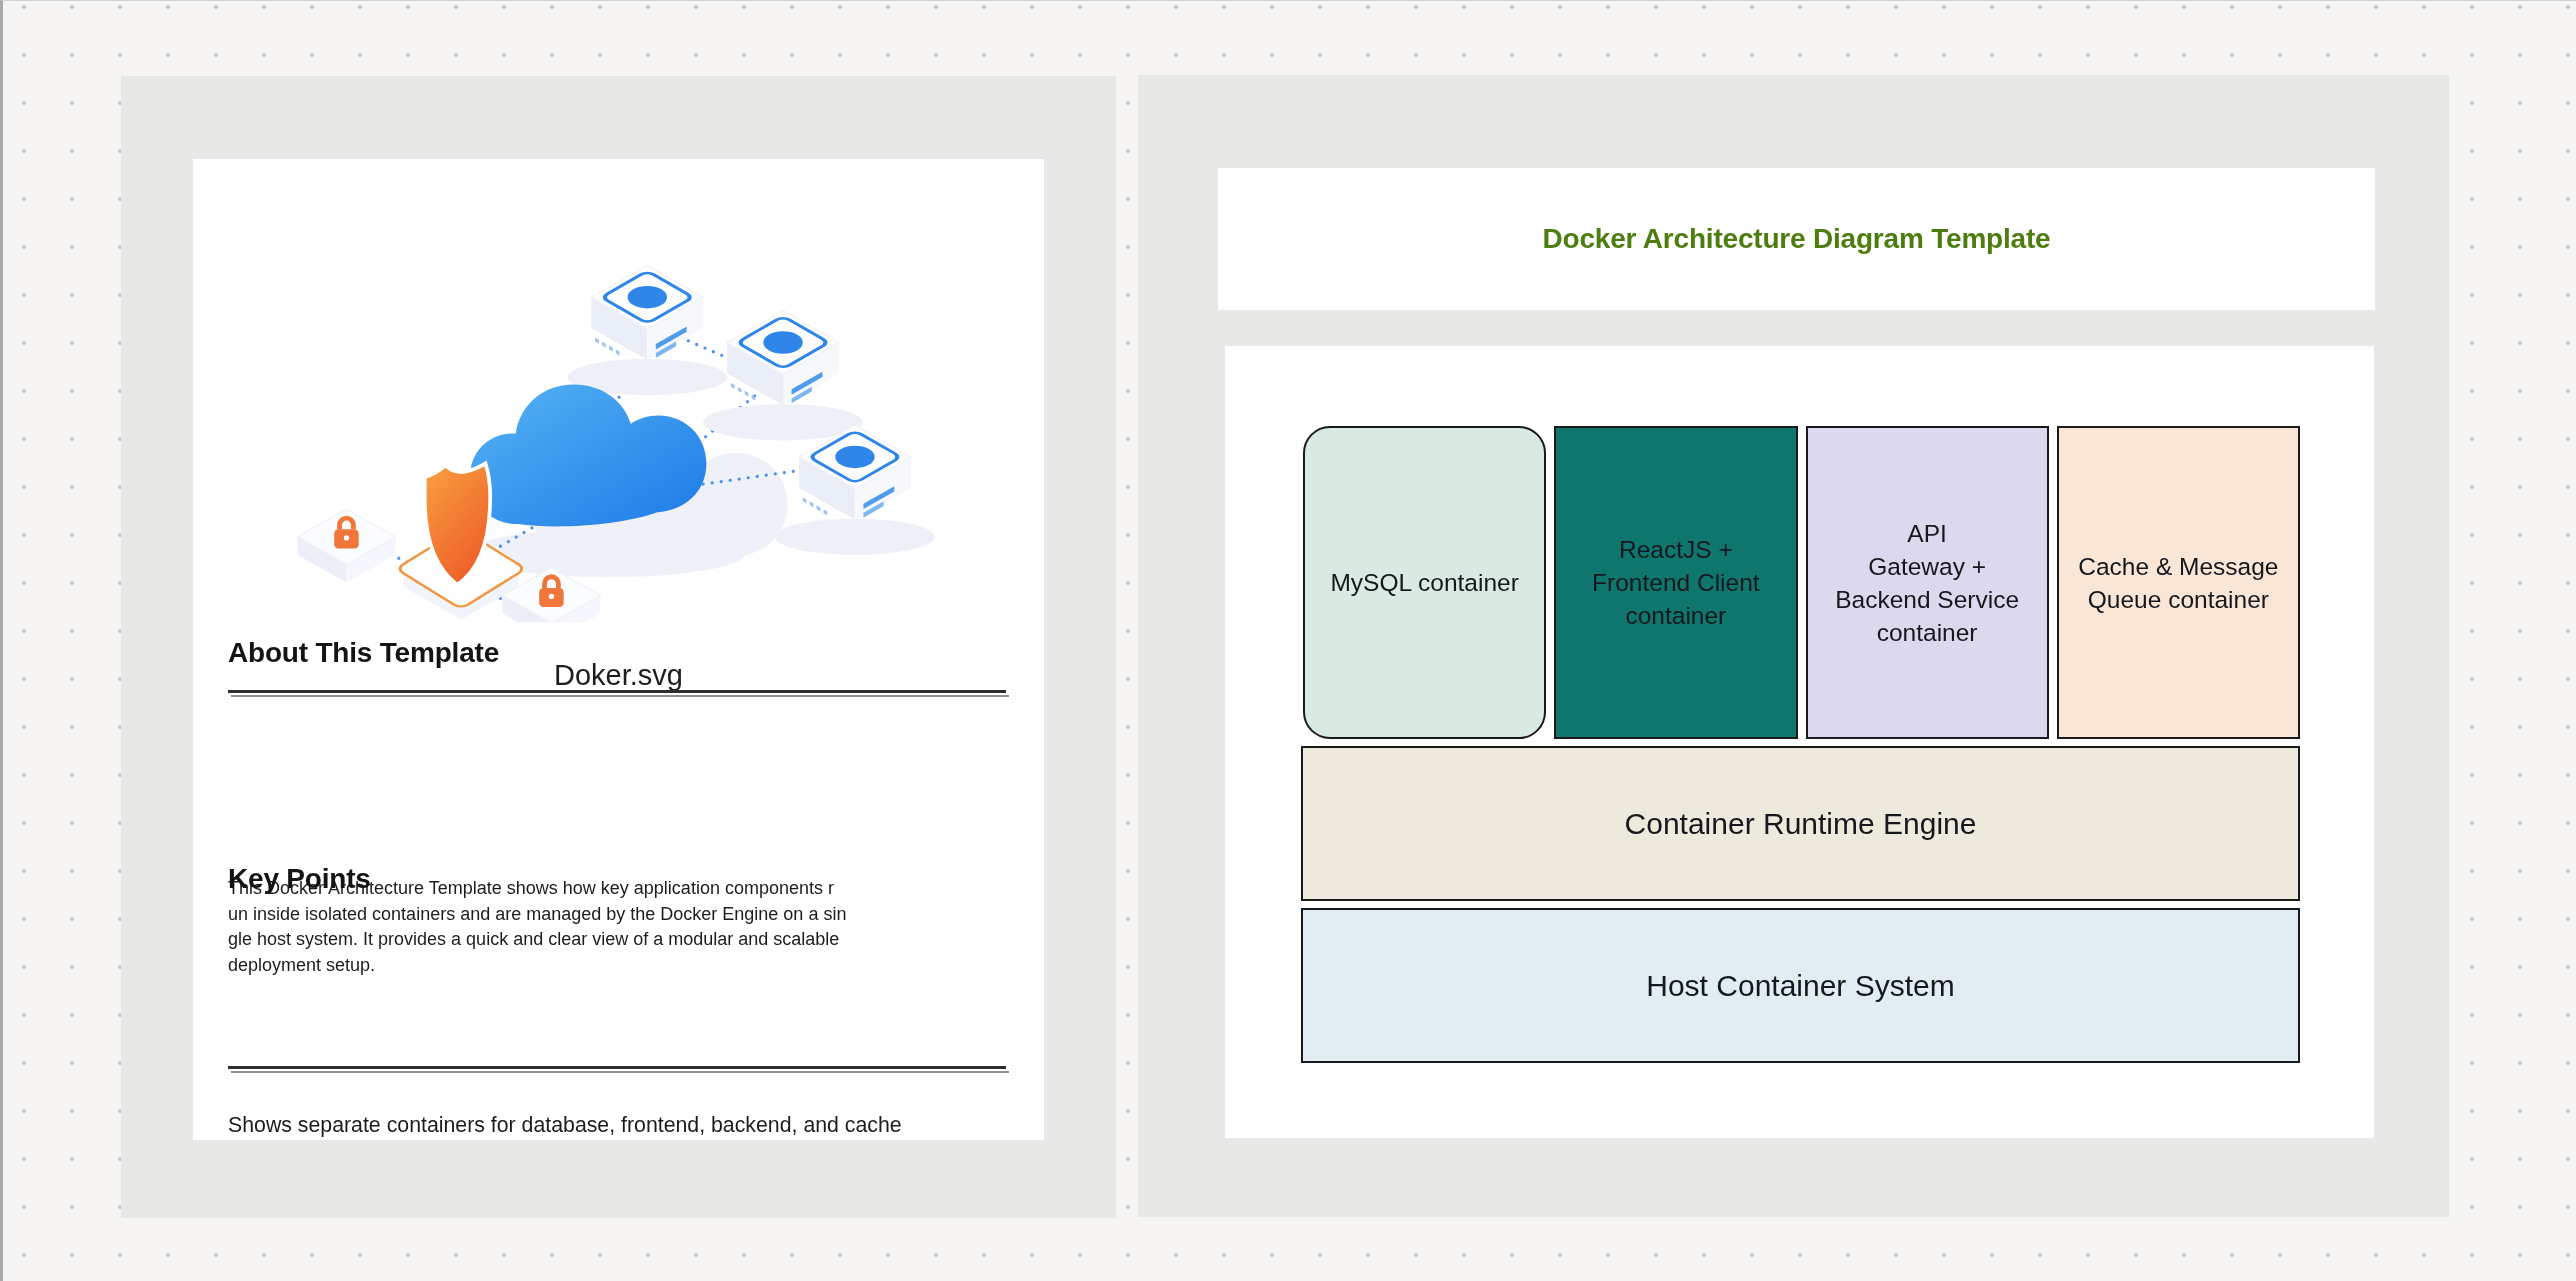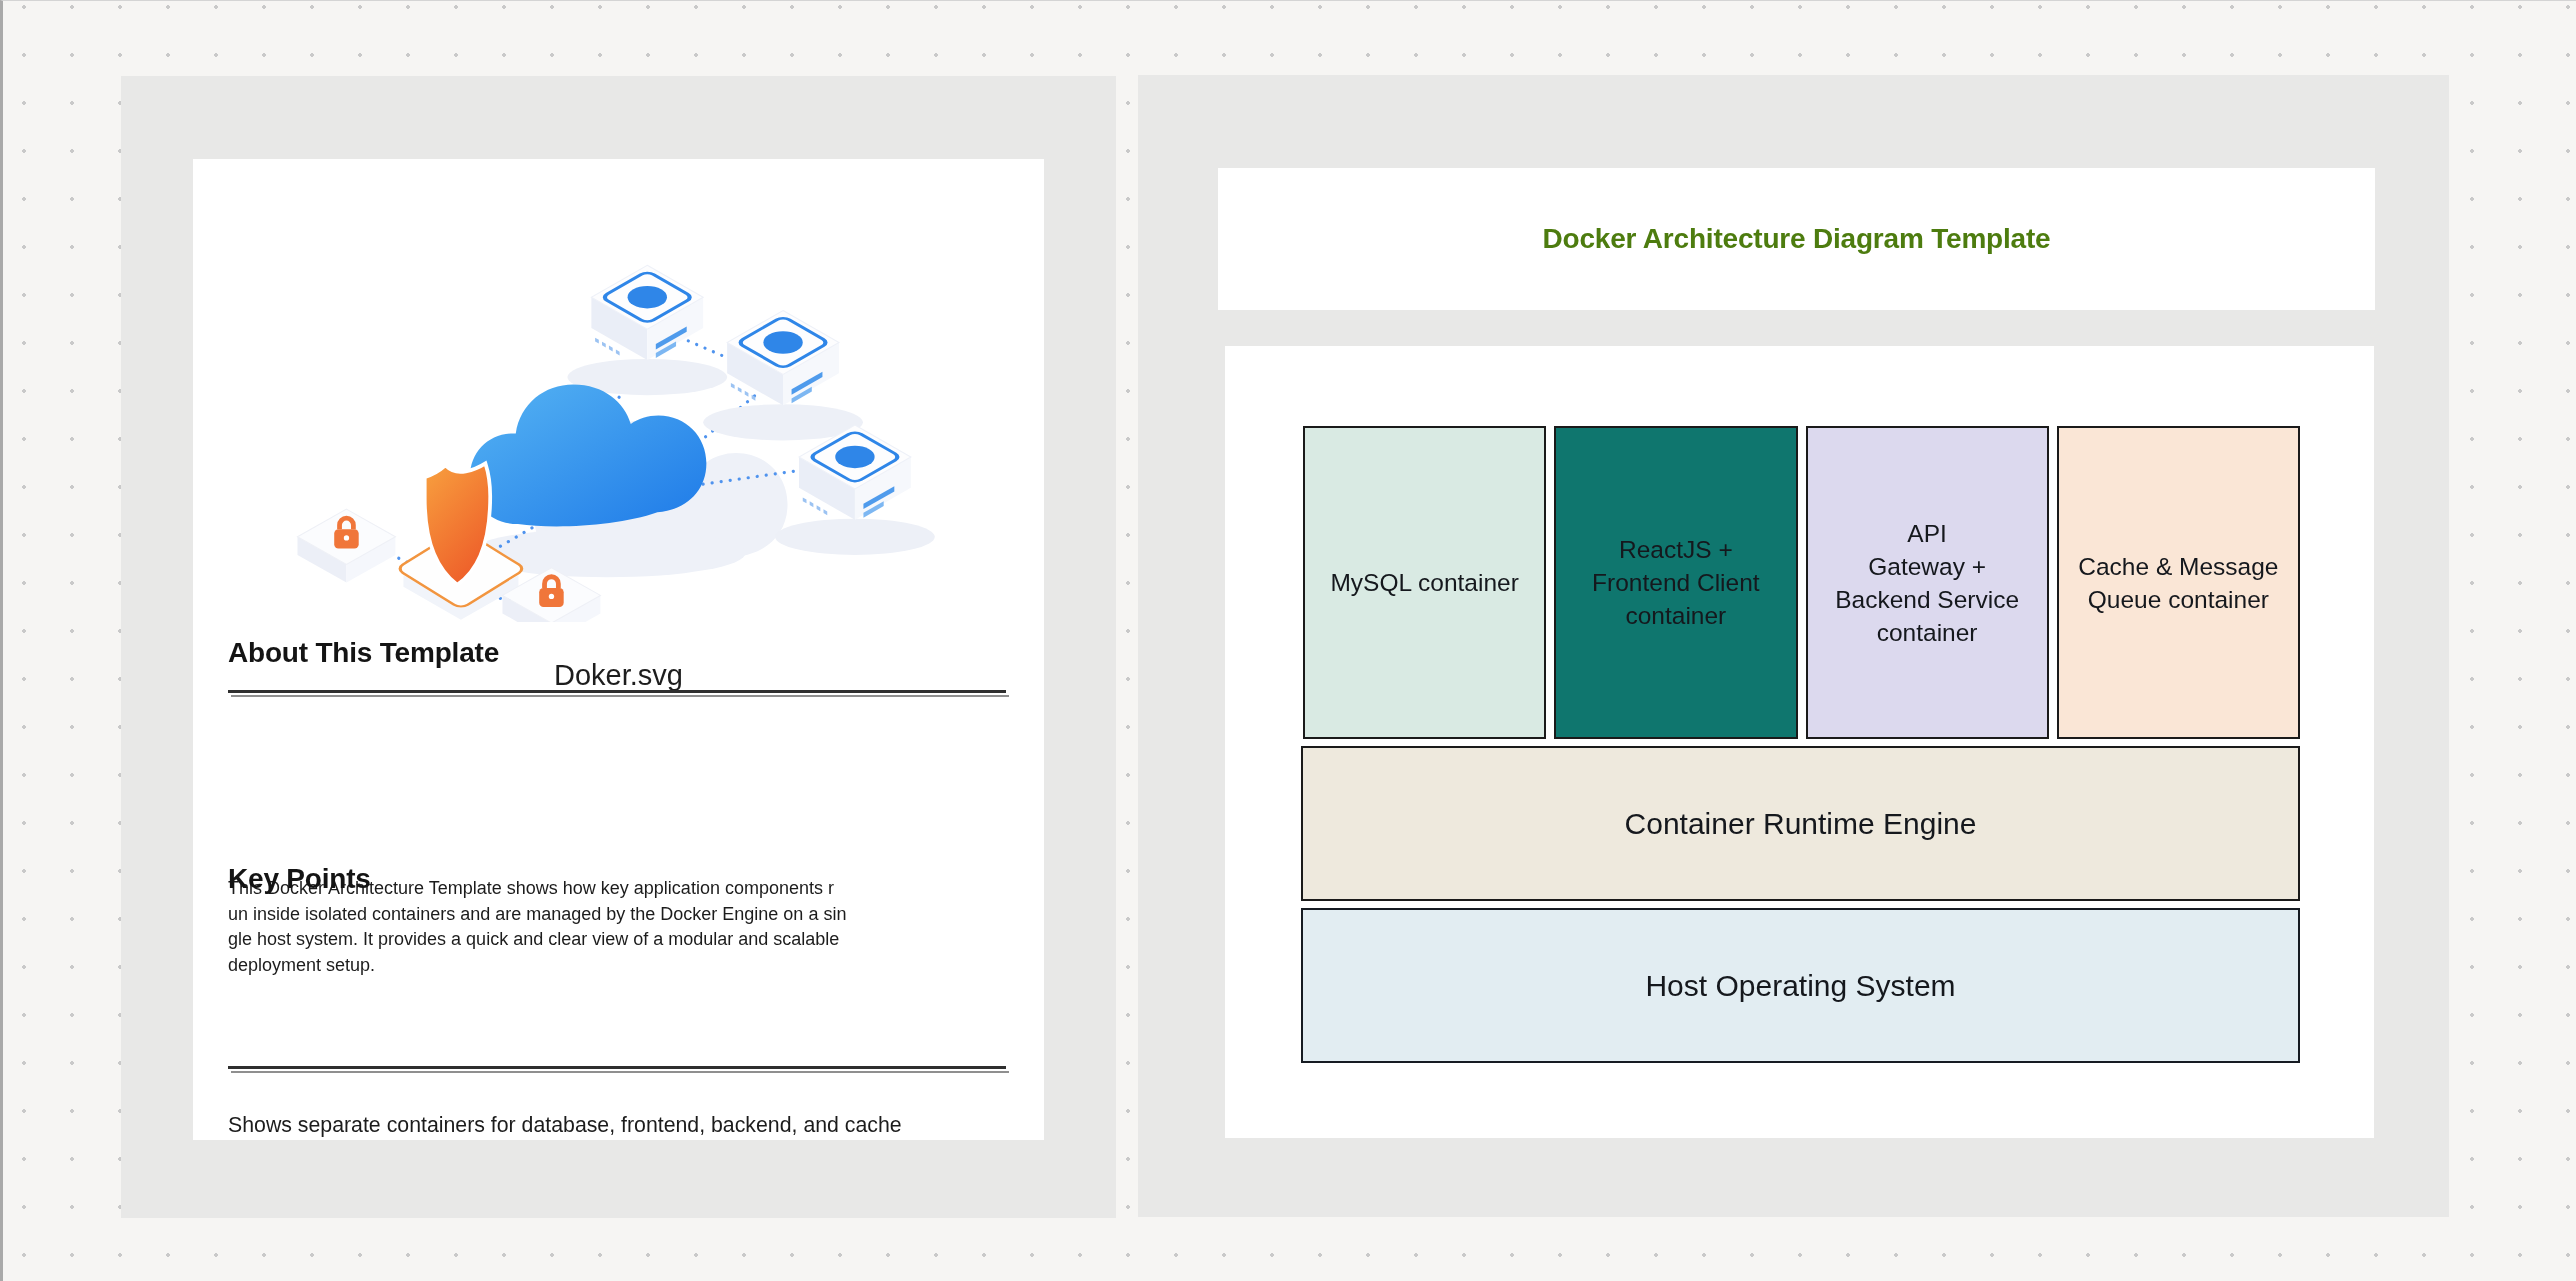--- a/index.html
+++ b/index.html
@@ -142,21 +142,21 @@
     </div>
   </section>
 
   <section class="panel" id="right-panel">
     <div class="card" id="title-card">
       <h1 id="diagram-title">Docker Architecture Diagram Template</h1>
     </div>
 
     <div class="card" id="diagram-card">
       <div id="containers-row">
-        <div class="cbox" style="background-color: rgb(217, 234, 227);">
+        <div class="cbox" style="background-color: rgb(217, 234, 227); border-radius: 27px;">
           <span>MySQL container</span>
         </div>
         <div class="cbox" style="background-color: #0f766e;">
           <span>ReactJS +
 Frontend Client
 container</span>
         </div>
         <div class="cbox" style="background-color: rgb(220, 217, 238);">
           <span>API
 Gateway +
@@ -167,19 +167,19 @@
           <span>Cache &amp; Message
 Queue container</span>
         </div>
       </div>
 
       <div class="wide" id="runtime-box" style="background-color: rgb(238, 233, 221);">
         <span>Container Runtime Engine</span>
       </div>
 
       <div class="wide" id="host-box" style="background-color: rgb(226, 237, 242);">
-        <span>Host Operating System</span>
+        <span>Host Container System</span>
       </div>
     </div>
   </section>
 
 </div>
 
 
 </body></html>

